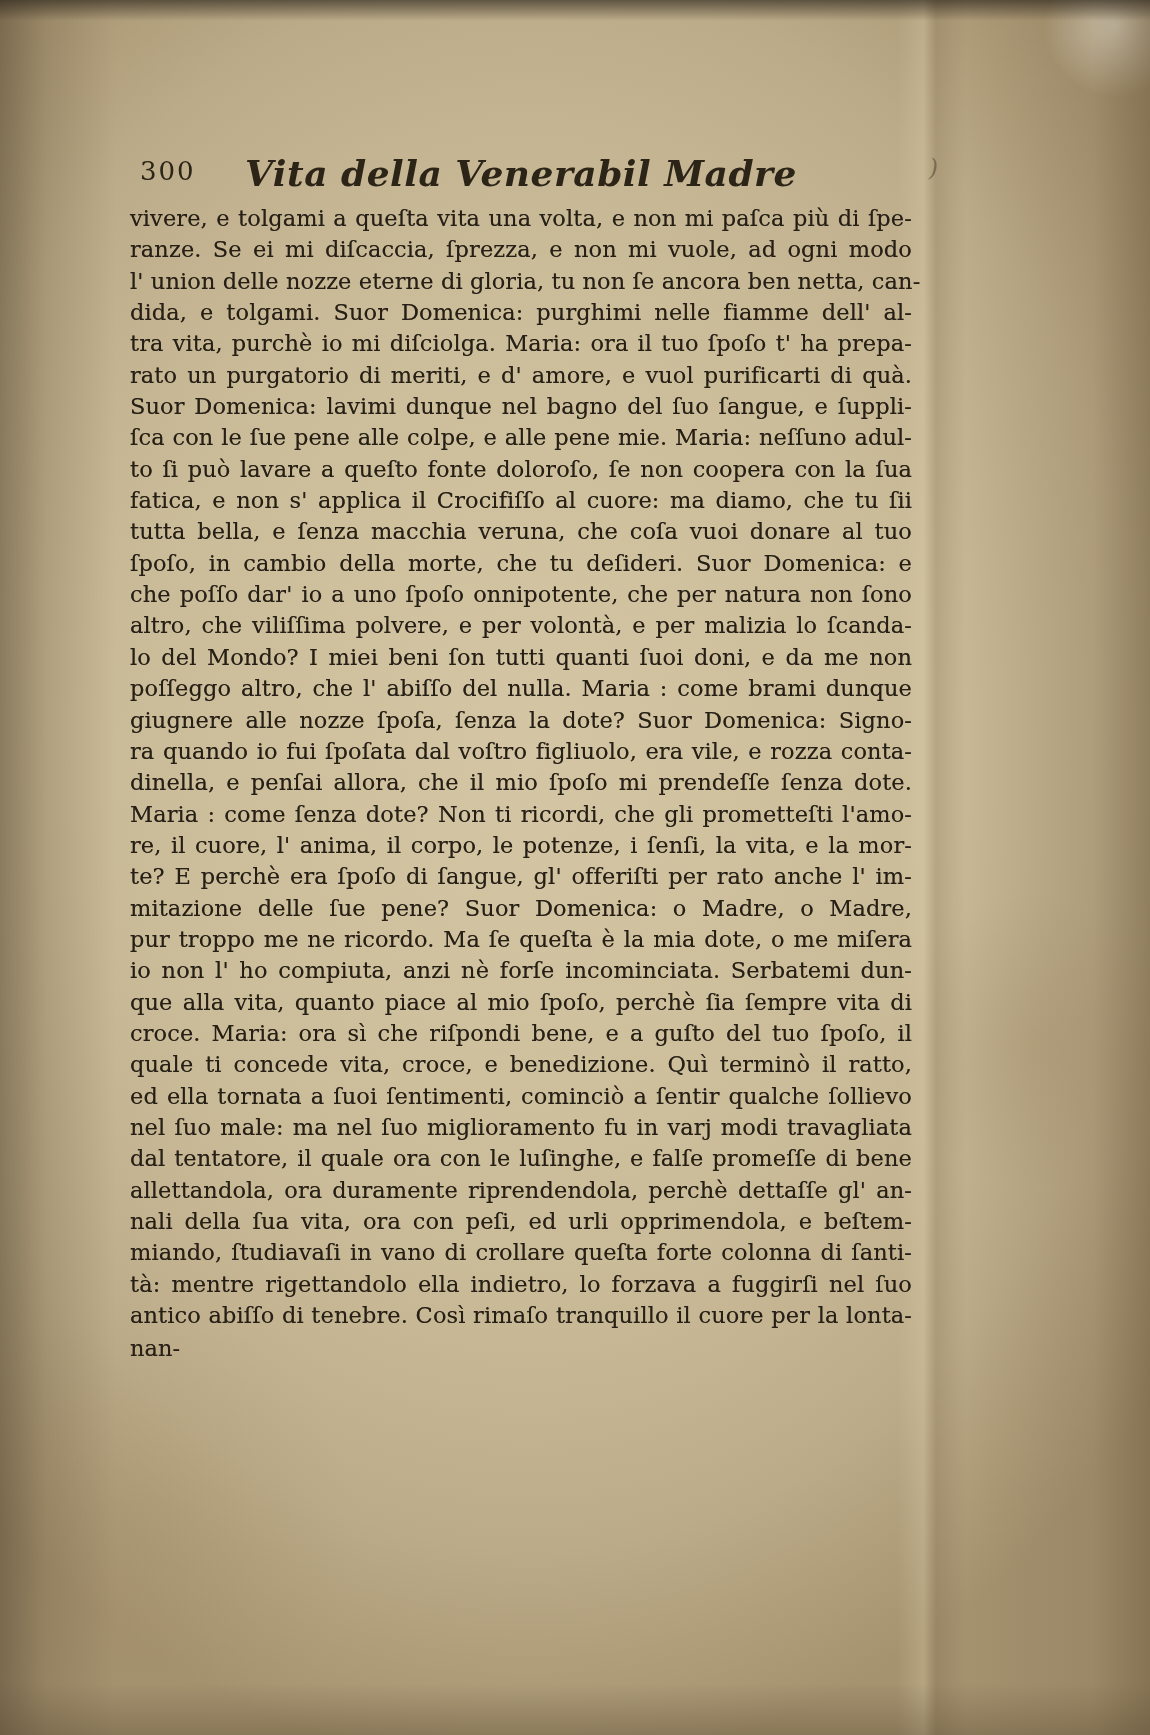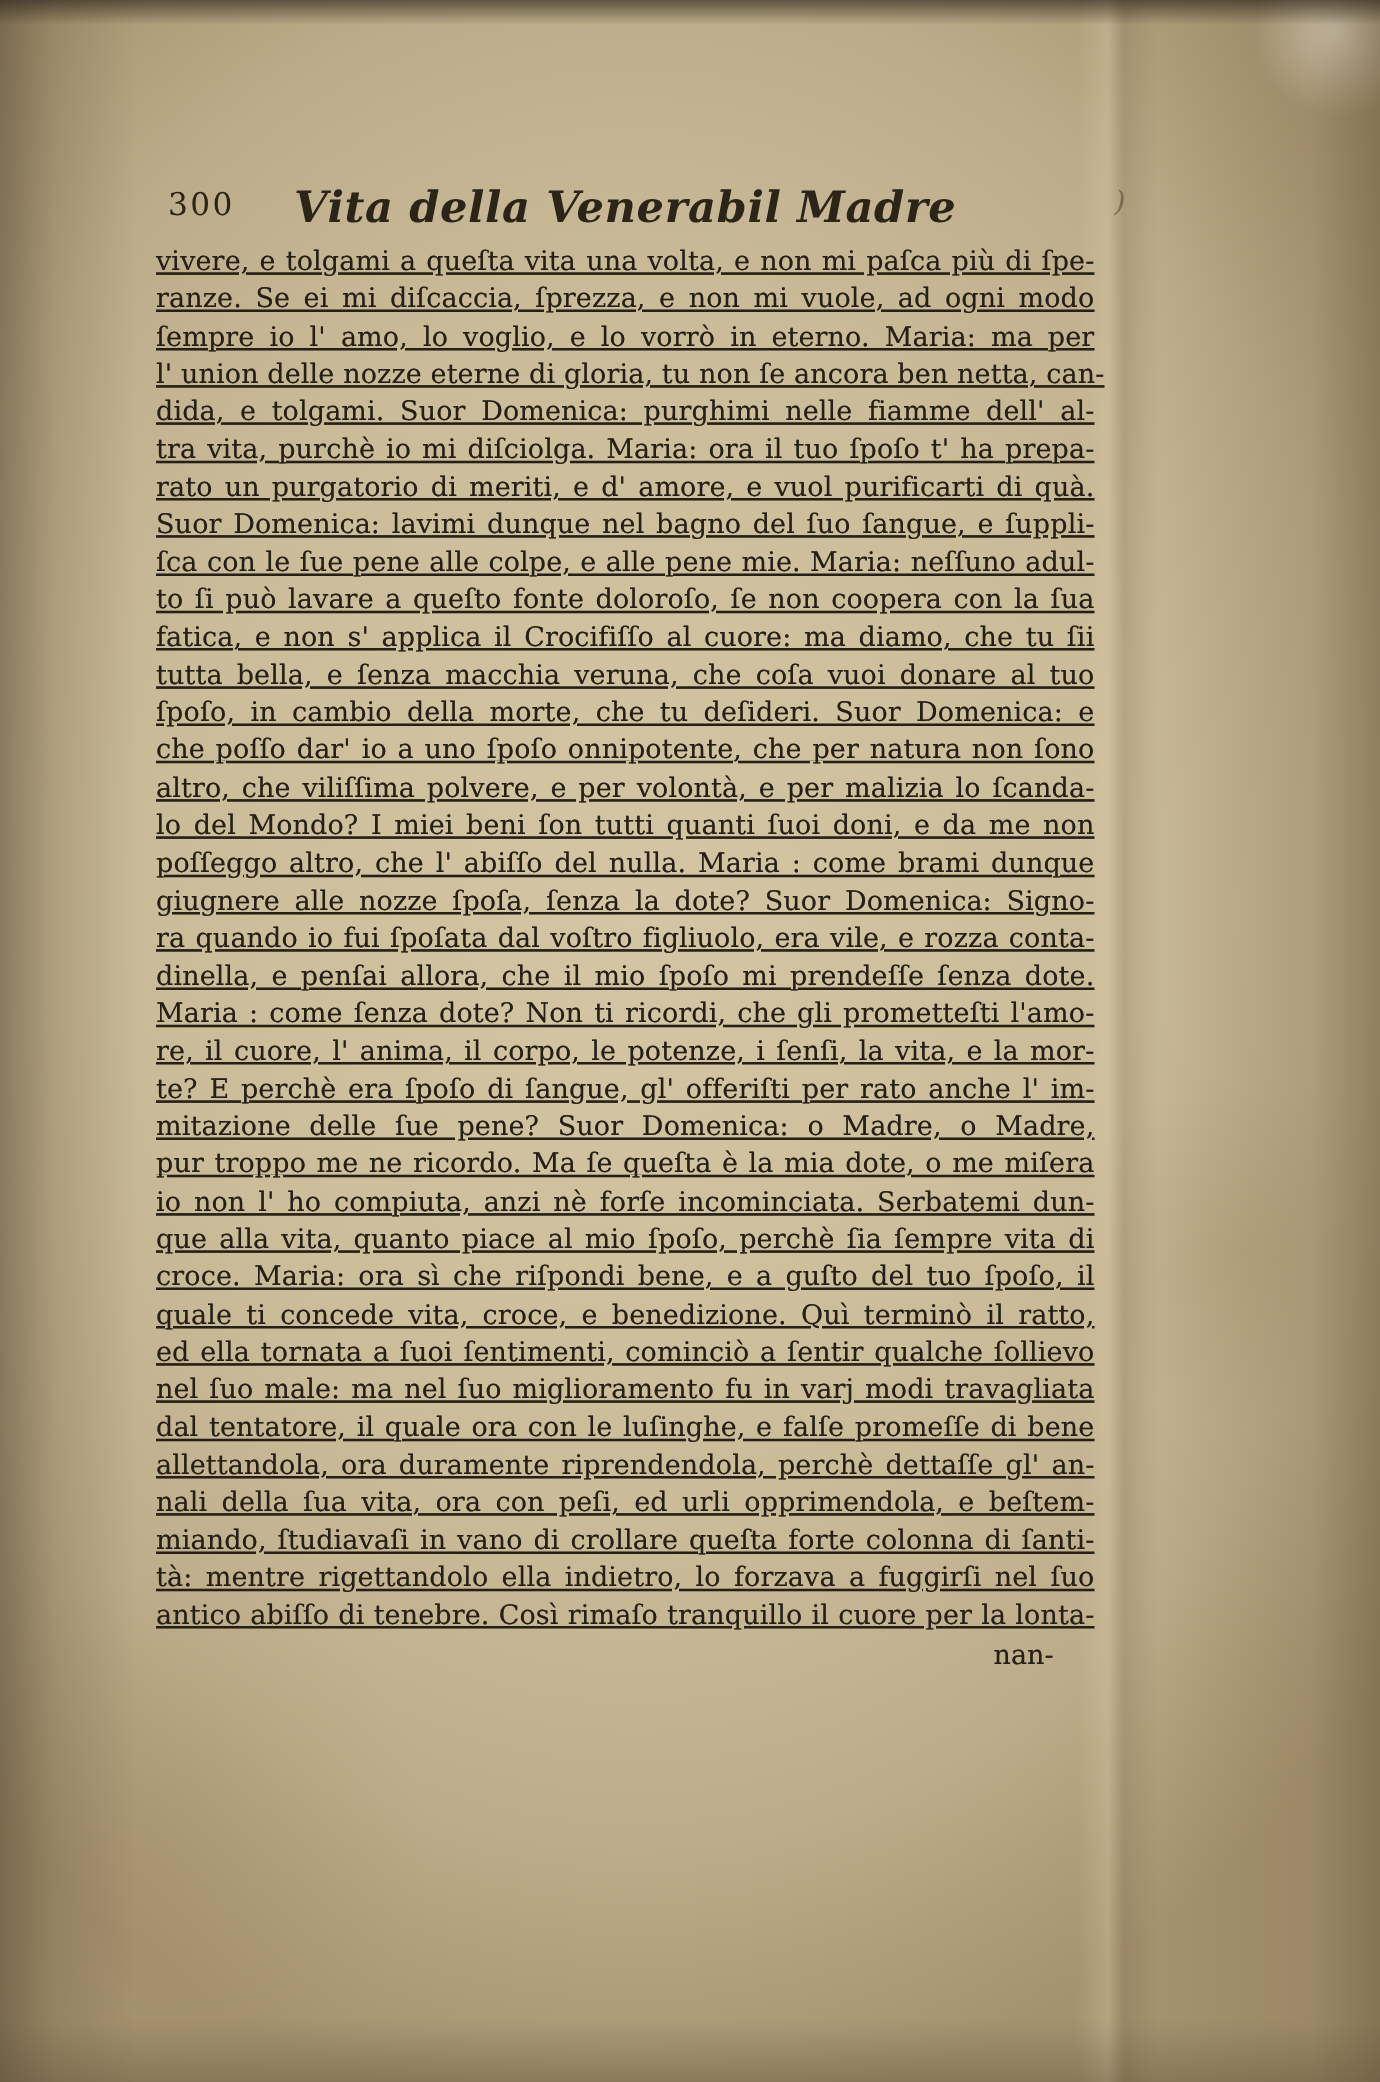--- a/index.html
+++ b/index.html
@@ -42,46 +42,43 @@
   }
   .line {
     font-size:22.5px;
     line-height:31.35px;
     height:31.35px;
     text-align:justify;
     text-align-last:justify;
     white-space:nowrap;
     letter-spacing:.1px;
     text-shadow:0 0 .5px rgba(38,31,21,.55);
-    text-decoration:underline;
   }
   .catchword {
     margin-top:2px;
     padding-right:34px;
-    text-align:right;
     font-size:22.5px;
     line-height:31px;
     text-shadow:0 0 .5px rgba(38,31,21,.55);
   }
 </style>
 </head>
 <body>
 
 <div class="scan">
 
   <div class="header">
     <span class="page-number">300</span>
     <span class="running-title">Vita della Venerabil Madre</span>
     <span class="edge-mark">)</span>
   </div>
 
   <div class="textblock">
     <div class="line">vivere, e tolgami a queſta vita una volta, e non mi paſca più di ſpe-</div>
     <div class="line">ranze.  Se ei mi diſcaccia, ſprezza, e non mi vuole, ad ogni modo</div>
-    <div class="line">ſempre io l' amo, lo voglio, e lo vorrò in eterno.  Maria: ma per</div>
     <div class="line">l' union delle nozze eterne di gloria, tu non ſe ancora ben netta, can-</div>
     <div class="line">dida, e tolgami.  Suor Domenica:  purghimi nelle fiamme dell' al-</div>
     <div class="line">tra vita, purchè io mi diſciolga.  Maria: ora il tuo ſpoſo t' ha prepa-</div>
     <div class="line">rato un purgatorio di meriti, e d' amore, e vuol purificarti di quà.</div>
     <div class="line">Suor Domenica: lavimi dunque nel bagno del ſuo ſangue, e ſuppli-</div>
     <div class="line">ſca con le ſue pene alle colpe, e alle pene mie.  Maria: neſſuno adul-</div>
     <div class="line">to ſi può lavare a queſto fonte doloroſo, ſe non coopera con la ſua</div>
     <div class="line">fatica, e non s' applica il Crocifiſſo al cuore: ma diamo, che tu ſii</div>
     <div class="line">tutta bella, e ſenza macchia veruna, che coſa vuoi donare al tuo</div>
     <div class="line">ſpoſo, in cambio della morte, che tu deſideri.  Suor Domenica: e</div>

